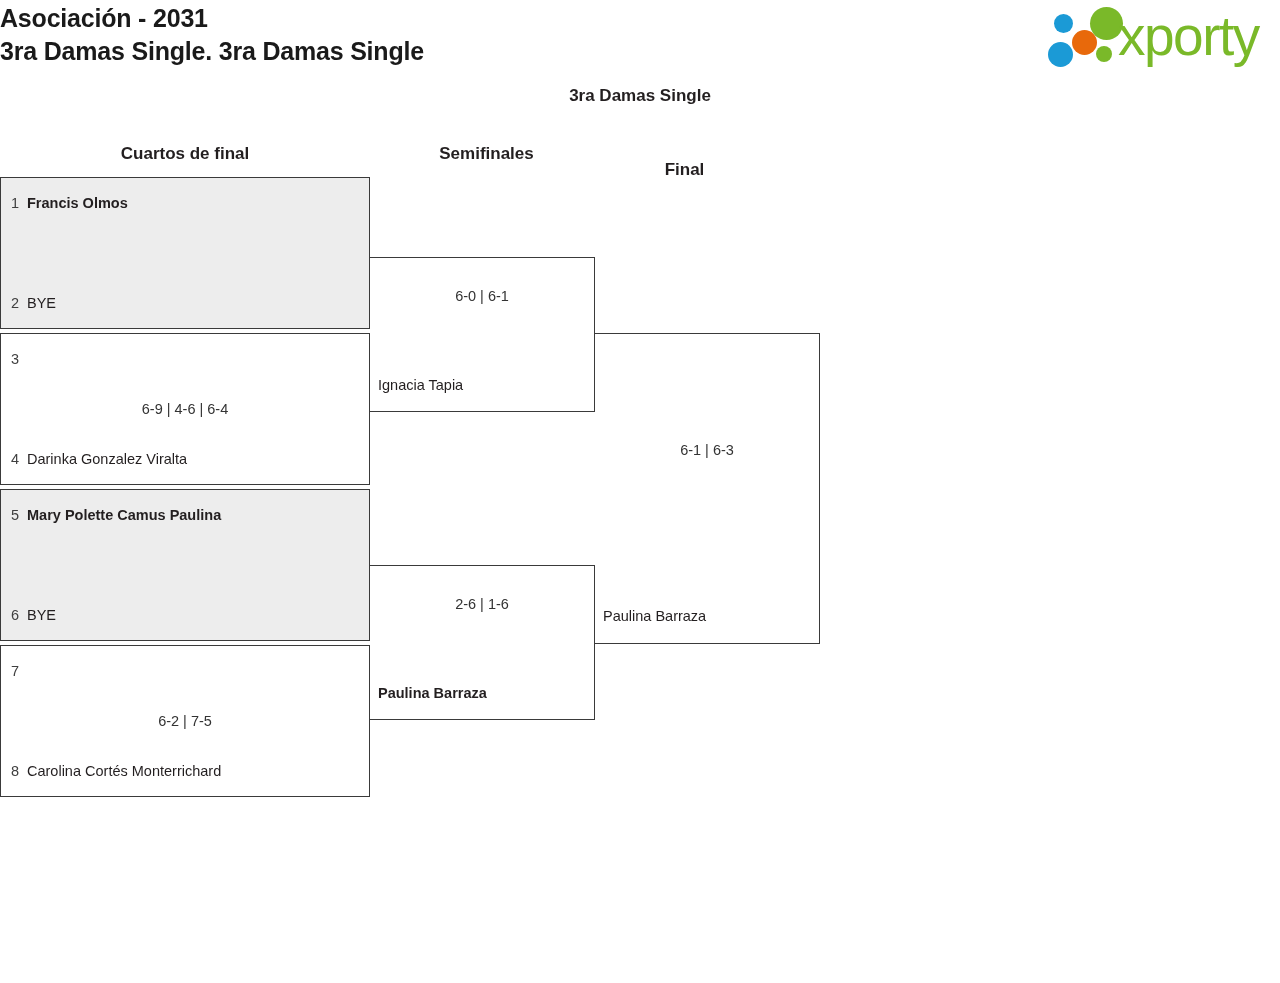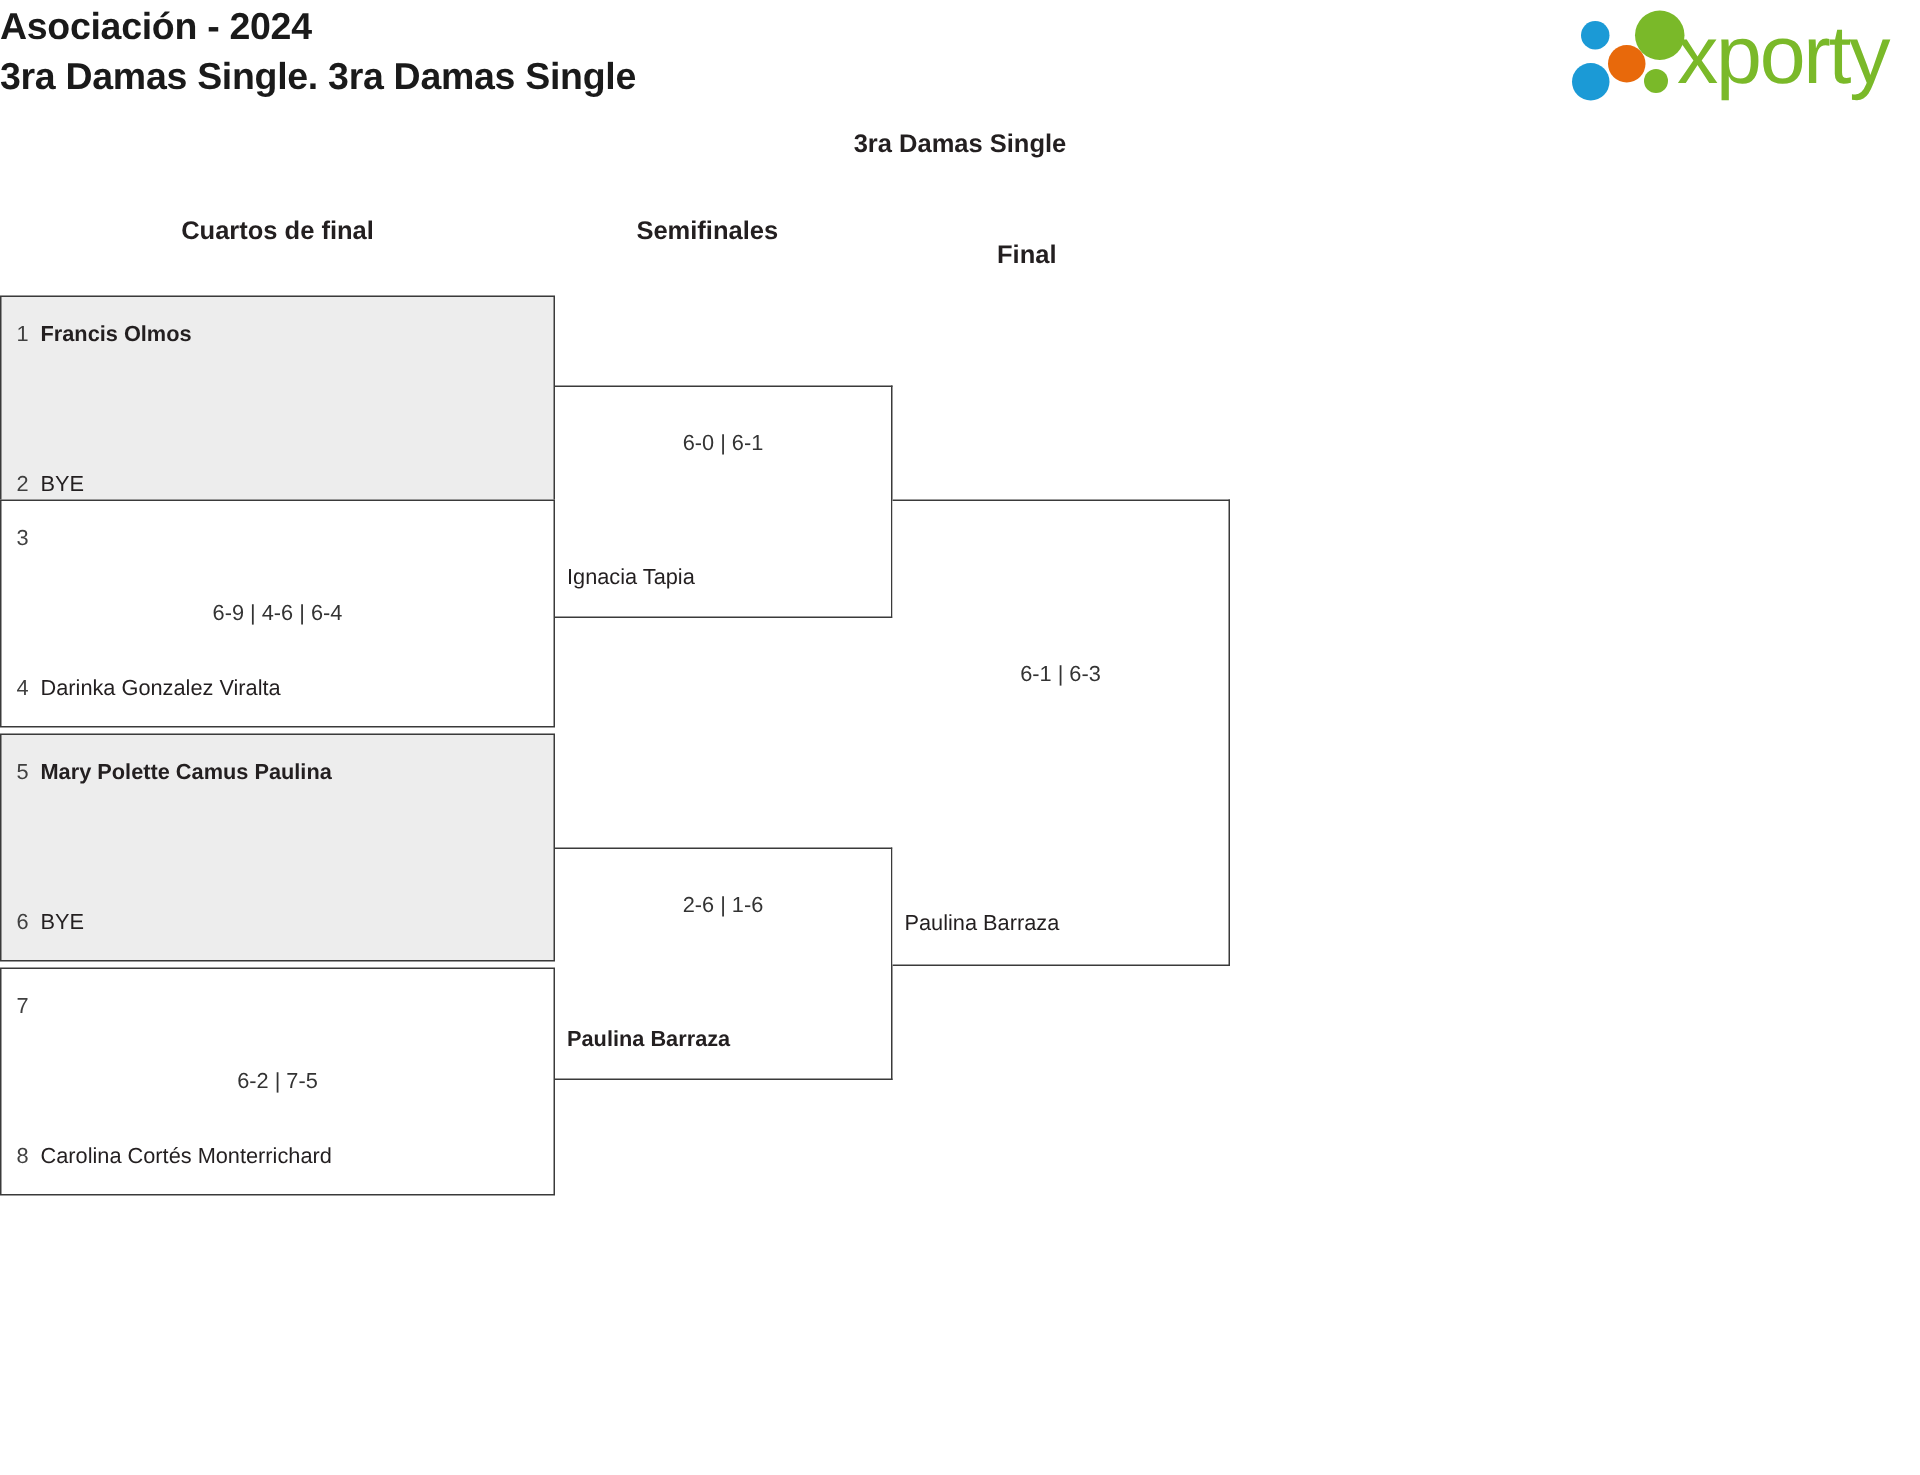--- a/index.html
+++ b/index.html
@@ -74,38 +74,38 @@
   .round-headers { position: absolute; left: 0; top: 144px; width: 1280px; height: 24px; }
   .round-header {
     position: absolute;
     font-size: 17px;
     font-weight: bold;
     color: #231f20;
     text-align: center;
     white-space: nowrap;
   }
   .rh-0 { left: 0px;   width: 370px; }
-  .rh-1 { left: 359px; width: 225px; }
+  .rh-1 { left: 374px; width: 225px; }
   .rh-2 { left: 572px; width: 225px; margin-top: 16px; }
 
   .bracket { position: absolute; left: 0; top: 0; width: 1280px; height: 983px; }
 
   
   .match {
     position: absolute;
     box-sizing: border-box;
     border: 1px solid #3a3a3a;
     background: #ffffff;
   }
   .match.shaded { background: #ededed; }
   .match.r0 { left: 0px; width: 370px; height: 152px; }
   .match.r1 { left: 370px; width: 225px; height: 155px; border-left: none; }
   .match.r2 { left: 595px; width: 225px; height: 311px; border-left: none; }
 
-  .m-q1 { top: 177px; margin-top: 20px; }
+  .m-q1 { top: 177px; }
   .m-q2 { top: 333px; }
   .m-q3 { top: 489px; }
   .m-q4 { top: 645px; }
   .m-s1 { top: 257px; }
   .m-s2 { top: 565px; }
   .m-f1 { top: 333px; }
 
   .slot {
     position: absolute;
     left: 0;
@@ -143,21 +143,21 @@
 
   .r1 .slot-bottom { bottom: 17px; padding-left: 8px; }
   .r2 .slot-bottom { bottom: 18px; padding-left: 8px; }
 </style>
 </head>
 <body>
 
 <div class="page-header">
 
   <div class="title-block">
-    <span class="title-line">Asociación - 2024</span>
+    <span class="title-line">Asociación - 2031</span>
     <span class="title-line">3ra Damas Single. 3ra Damas Single</span>
   </div>
 
   <div class="logo">
     <div class="logo-dots">
       <span class="dot dot-a"></span>
       <span class="dot dot-b"></span>
       <span class="dot dot-c"></span>
       <span class="dot dot-d"></span>
       <span class="dot dot-e"></span>

